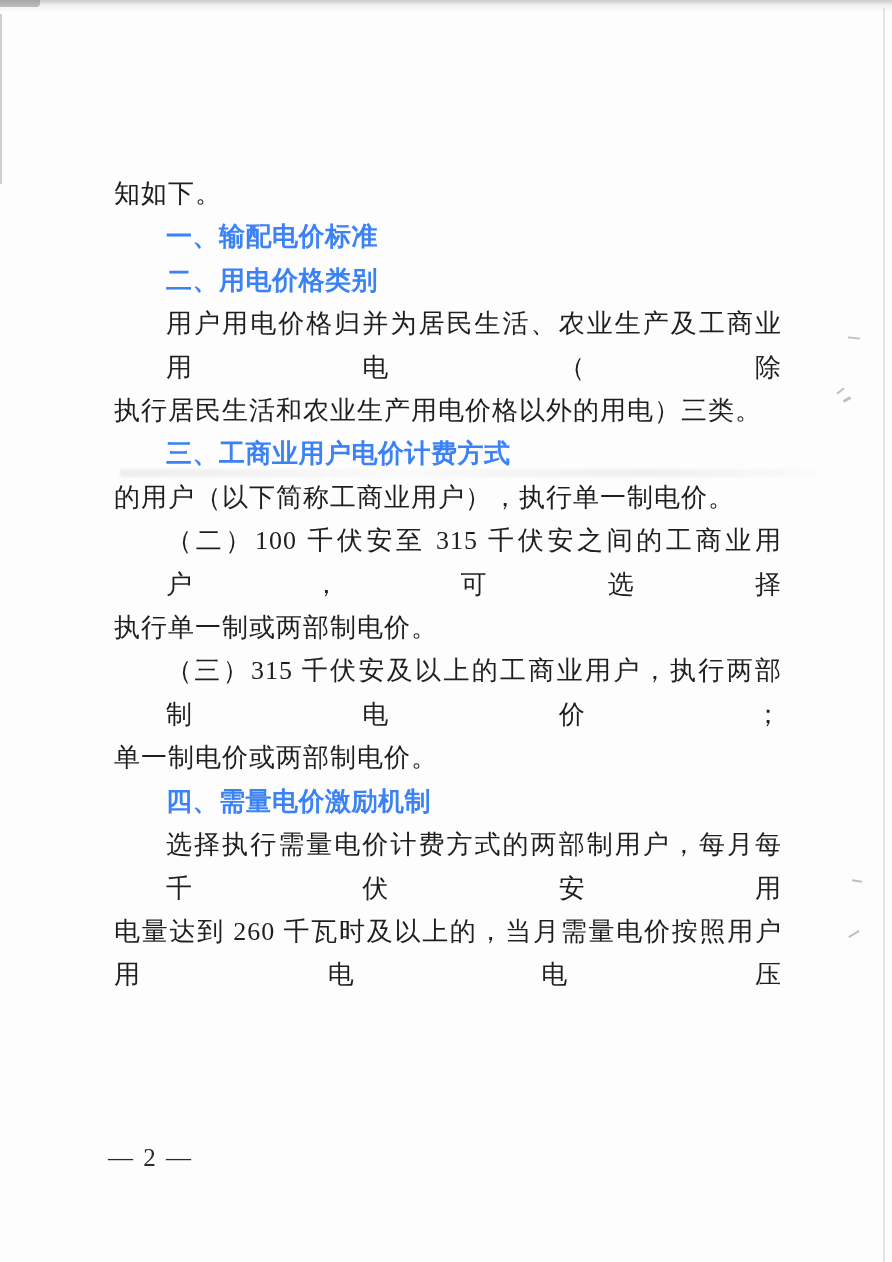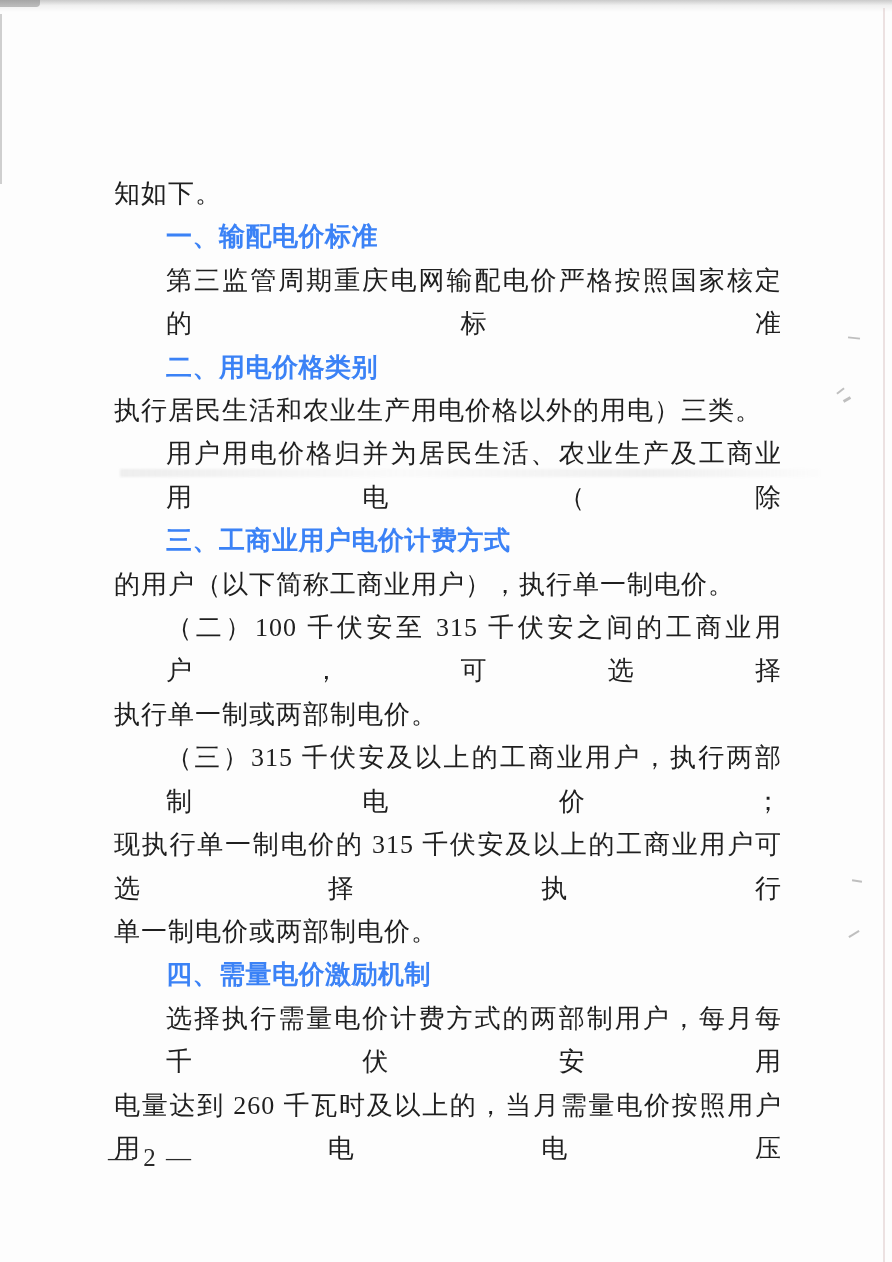--- a/index.html
+++ b/index.html
@@ -110,30 +110,28 @@
   <div class="speck s1"></div>
   <div class="speck s2"></div>
   <div class="speck s3"></div>
   <div class="speck s4"></div>
   <div class="speck s5"></div>
   <div class="smudge"></div>
 
   <div class="text-block">
     <div class="line">知如下。</div>
     <div class="line indent bold">一、输配电价标准</div>
-    <div class="line indent fill">第三监管周期重庆电网输配电价严格按照国家核定的标准</div>
     <div class="line indent bold">二、用电价格类别</div>
+    <div class="line indent fill">用户用电价格归并为居民生活、农业生产及工商业用电（除</div>
     <div class="line">执行居民生活和农业生产用电价格以外的用电）三类。</div>
-    <div class="line indent fill">用户用电价格归并为居民生活、农业生产及工商业用电（除</div>
     <div class="line indent bold">三、工商业用户电价计费方式</div>
     <div class="line">的用户（以下简称工商业用户），执行单一制电价。</div>
     <div class="line indent fill">（二）100 千伏安至 315 千伏安之间的工商业用户，可选择</div>
     <div class="line">执行单一制或两部制电价。</div>
     <div class="line indent fill">（三）315 千伏安及以上的工商业用户，执行两部制电价；</div>
-    <div class="line fill">现执行单一制电价的 315 千伏安及以上的工商业用户可选择执行</div>
     <div class="line">单一制电价或两部制电价。</div>
     <div class="line indent bold">四、需量电价激励机制</div>
     <div class="line indent fill">选择执行需量电价计费方式的两部制用户，每月每千伏安用</div>
     <div class="line fill">电量达到 260 千瓦时及以上的，当月需量电价按照用户用电电压</div>
 
   </div>
 
   <div class="page-number">— 2 —</div>
 
 </div>

